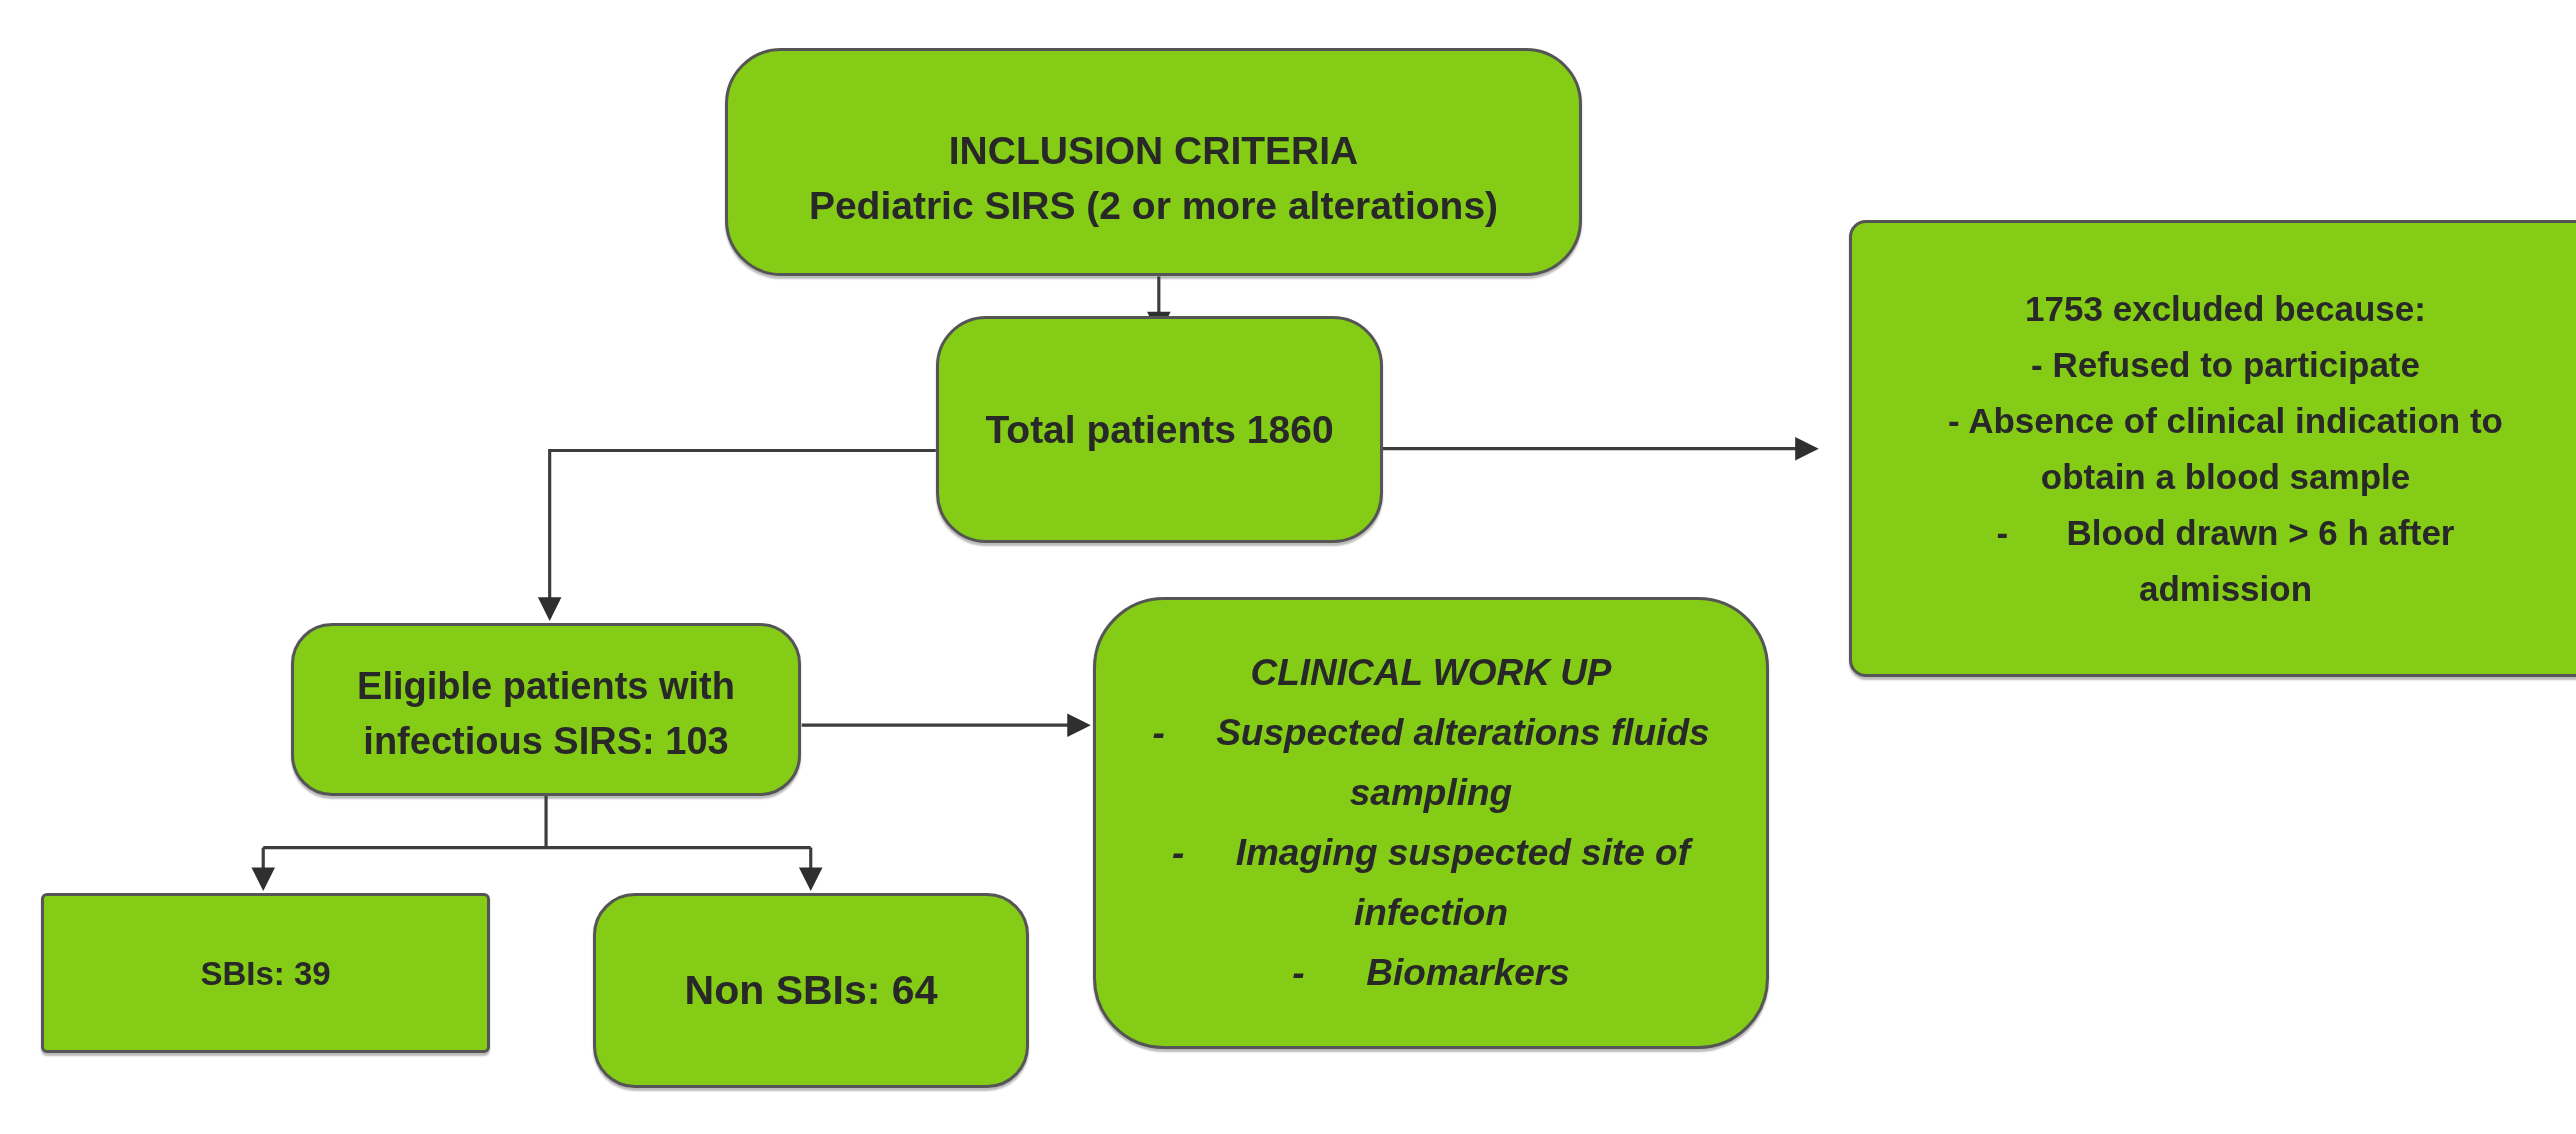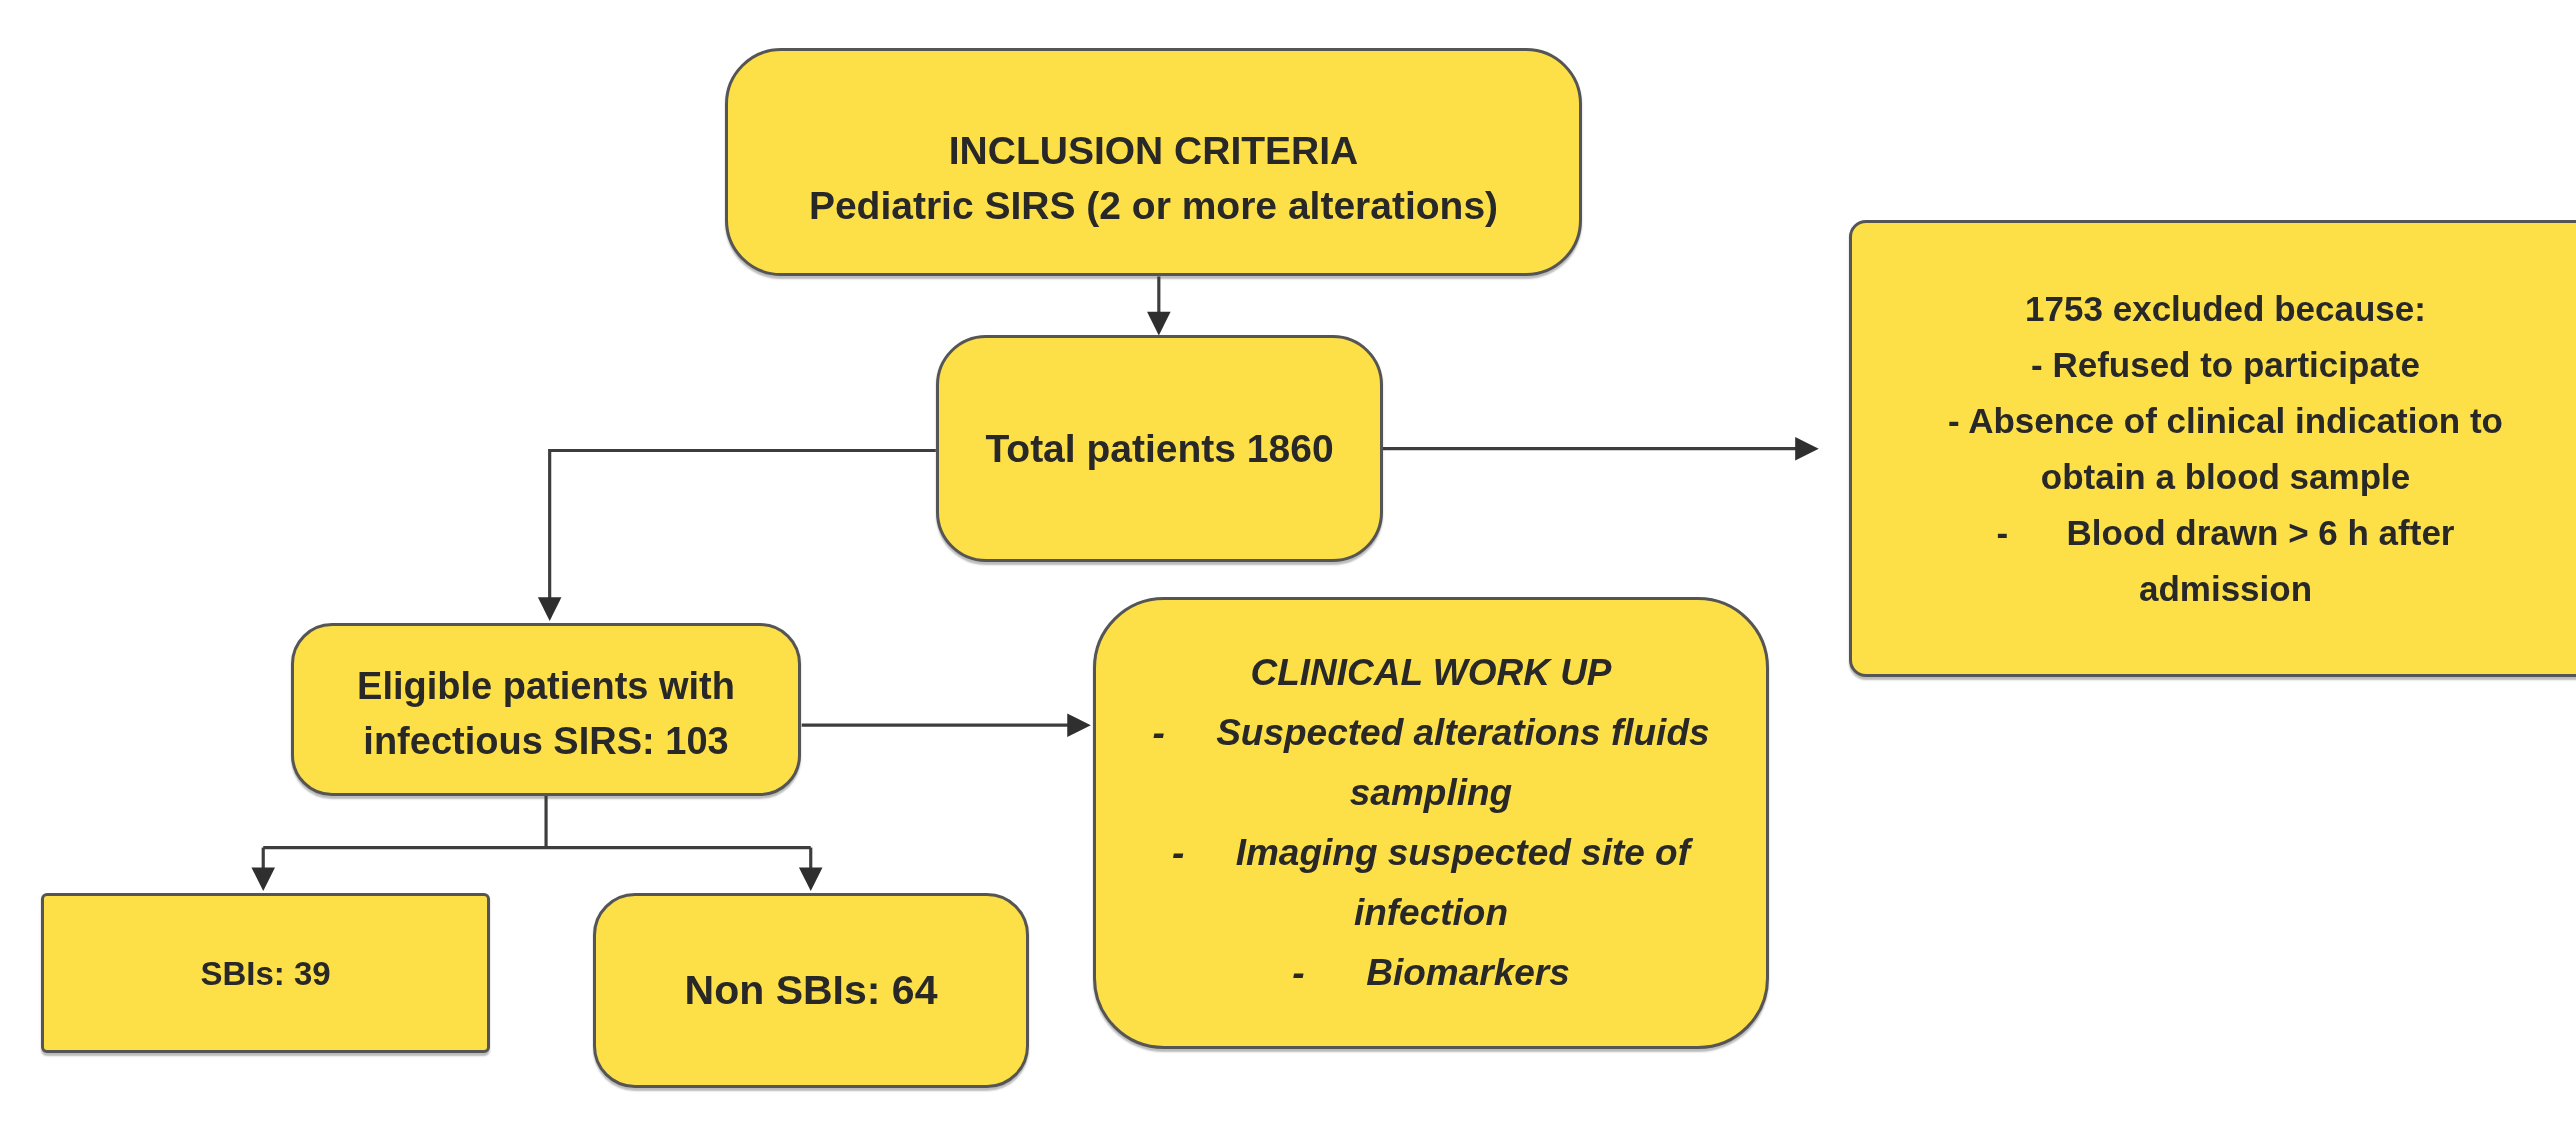--- a/index.html
+++ b/index.html
@@ -13,41 +13,41 @@
     overflow: hidden;
   }
   svg.connectors {
     position: absolute;
     left: 0; top: 0;
     width: 2576px; height: 1134px;
   }
   .box {
     position: absolute;
     box-sizing: border-box;
-    background: #fde047;
+    background: #84cc16;
     border: 3.6px solid #555555;
     box-shadow: 0 2.7px 1.8px rgba(60,60,60,0.35);
     display: flex;
     flex-direction: column;
     align-items: center;
     justify-content: center;
     text-align: center;
     font-weight: 600;
     white-space: pre-wrap;
   }
   .bline { width: 100%; }
 
   .inclusion {
     left: 725px; top: 48px; width: 857px; height: 228px;
     border-radius: 56px;
     font-size: 39px; line-height: 55px;
     padding-top: 31px;
   }
   .total {
-    left: 936px; top: 335px; width: 447px; height: 227px;
+    left: 936px; top: 316px; width: 447px; height: 227px;
     border-radius: 50px;
     font-size: 39px; line-height: 53px;
   }
   .excluded {
     left: 1849px; top: 220px; width: 753px; height: 457px;
     border-radius: 17px;
     font-size: 35px; line-height: 56px;
   }
   .eligible {
     left: 291px; top: 623px; width: 510px; height: 173px;

